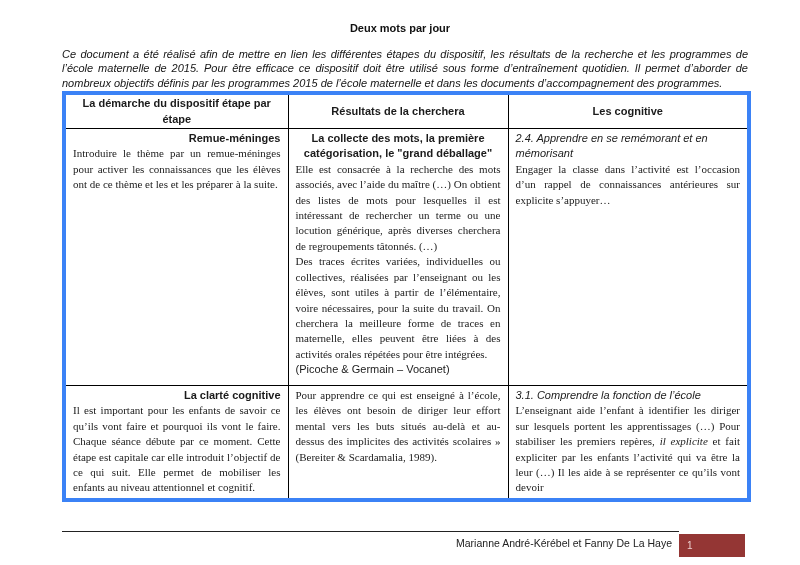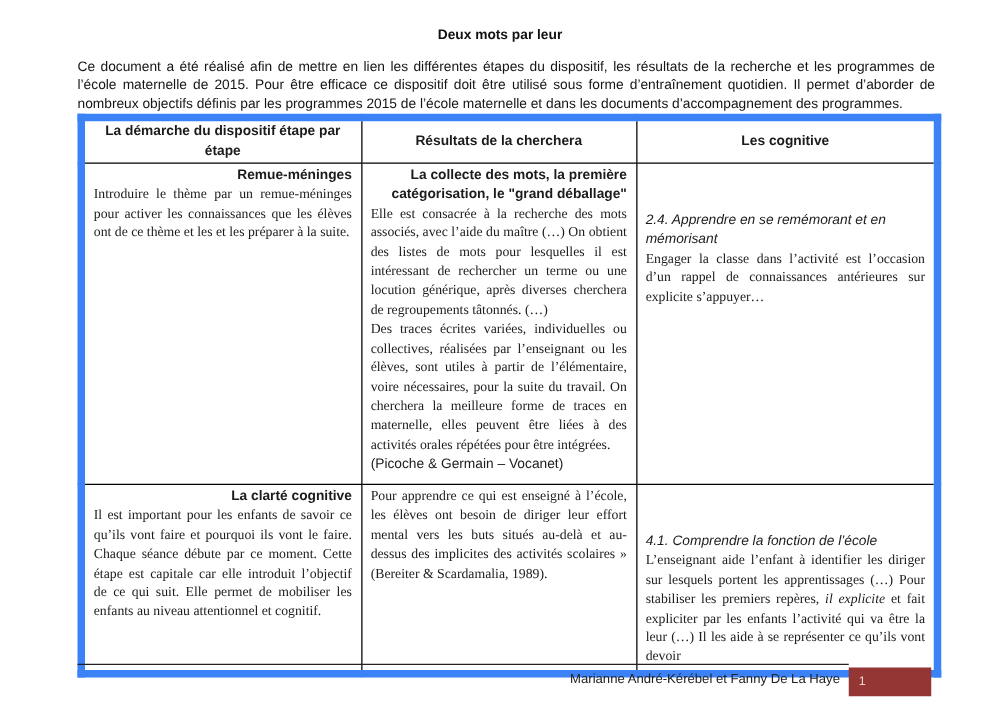--- a/index.html
+++ b/index.html
@@ -29,32 +29,33 @@
     margin-top:5px;
     text-align:center;
     font-size:11px;
     color:#2E74B5;
     text-decoration:underline;
     cursor:pointer;
   }
   .intro {
     margin:13px 52px 0 62px;
     font-size:11px;
+    font-style:italic;
     line-height:14.4px;
     text-align:justify;
     color:#141414;
   }
 
   
   .main-table {
     margin:1px 0 0 62px;
     width:685px;
     border-collapse:collapse;
     table-layout:fixed;
-    border:6px solid #3b82f6;
+    border:4px solid #3b82f6;
   }
   .main-table td, .main-table th {
     border:1px solid #000;
     vertical-align:top;
     padding:2px 7px 2px 7px;
     font-size:11px;
     line-height:15.4px;
     font-weight:normal;
   }
   .main-table tr.header-row th {
@@ -67,23 +68,23 @@
   }
   tr.row-1 { height:257px; }
   tr.row-2 { height:112px; }
 
   .cell-title-centered {
     font-weight:bold;
     text-align:right;
   }
   .cell-title-bold {
     font-weight:bold;
-    text-align:right;
+    text-align:center;
   }
-  .ref-title { font-style:italic;margin-top:36px; }
+  .ref-title { font-style:italic; }
   .just { text-align:justify;font-family:Liberation Serif, serif; }
   .emph { font-style:italic; }
 
   
   .footer-rule {
     position:absolute;
     left:62px; top:531px;
     width:617px; height:0;
     border-top:1.5px solid #222;
   }
@@ -107,21 +108,21 @@
     line-height:23px;
     font-size:10px;
     color:#ECD0CF;
   }
 </style>
 </head>
 <body>
 
 <div class="page">
 
-  <div class="doc-title">Deux mots par leur</div>
+  <div class="doc-title">Deux mots par jour</div>
 
 
   <p class="intro">Ce document a été réalisé afin de mettre en lien les différentes étapes du dispositif, les résultats de la recherche et les programmes de l’école maternelle de 2015. Pour être efficace ce dispositif doit être utilisé sous forme d’entraînement quotidien. Il permet d’aborder de nombreux objectifs définis par les programmes 2015 de l’école maternelle et dans les documents d’accompagnement des programmes.</p>
 
   <table class="main-table">
     <colgroup>
       <col style="width:224px">
       <col style="width:220px">
       <col style="width:241px">
     </colgroup>
@@ -151,21 +152,21 @@
 
       <tr class="row-2">
         <td>
           <div class="cell-title-centered">La clarté cognitive</div>
           <div class="just">Il est important pour les enfants de savoir ce qu’ils vont faire et pourquoi ils vont le faire. Chaque séance débute par ce moment. Cette étape est capitale car elle introduit l’objectif de ce qui suit. Elle permet de mobiliser les enfants au niveau attentionnel et cognitif.</div>
         </td>
         <td>
           <div class="just">Pour apprendre ce qui est enseigné à l’école, les élèves ont besoin de diriger leur effort mental vers les buts situés au-delà et au-dessus des implicites des activités scolaires » (Bereiter &amp; Scardamalia, 1989).</div>
         </td>
         <td>
-          <div class="ref-title">4.1. Comprendre la fonction de l’école</div>
+          <div class="ref-title">3.1. Comprendre la fonction de l’école</div>
           <div class="just"><span>L’enseignant aide l’enfant à identifier les diriger sur lesquels portent les apprentissages (…) Pour stabiliser les premiers repères, </span><span class="emph">il explicite</span><span> et fait expliciter par les enfants l’activité qui va être la leur (…) Il les aide à se représenter ce qu’ils vont devoir</span></div>
         </td>
       </tr>
     </tbody>
   </table>
 
   <div class="footer-rule"></div>
 
   <div class="footer-authors">Marianne André-Kérébel et Fanny De La Haye</div>
 

